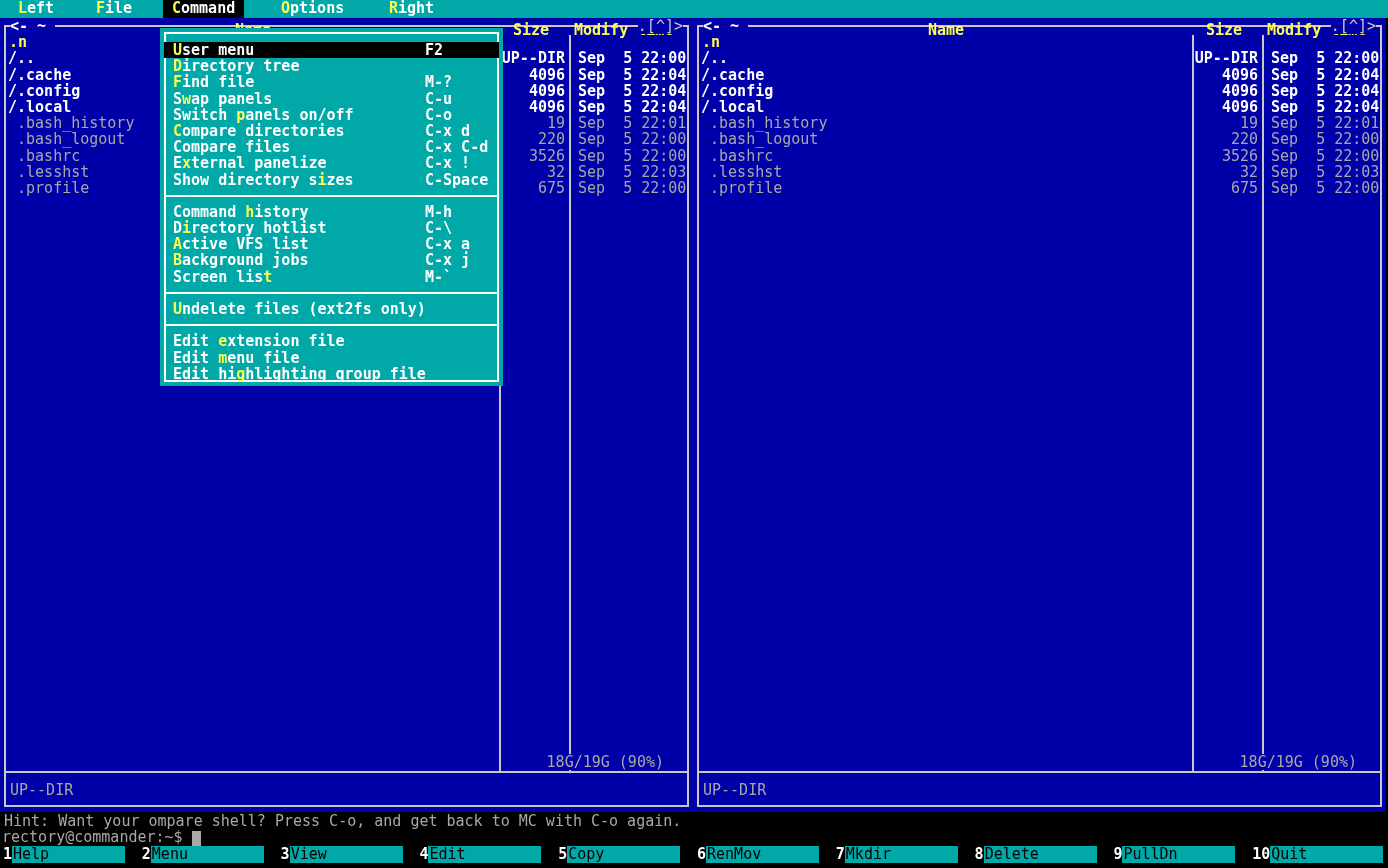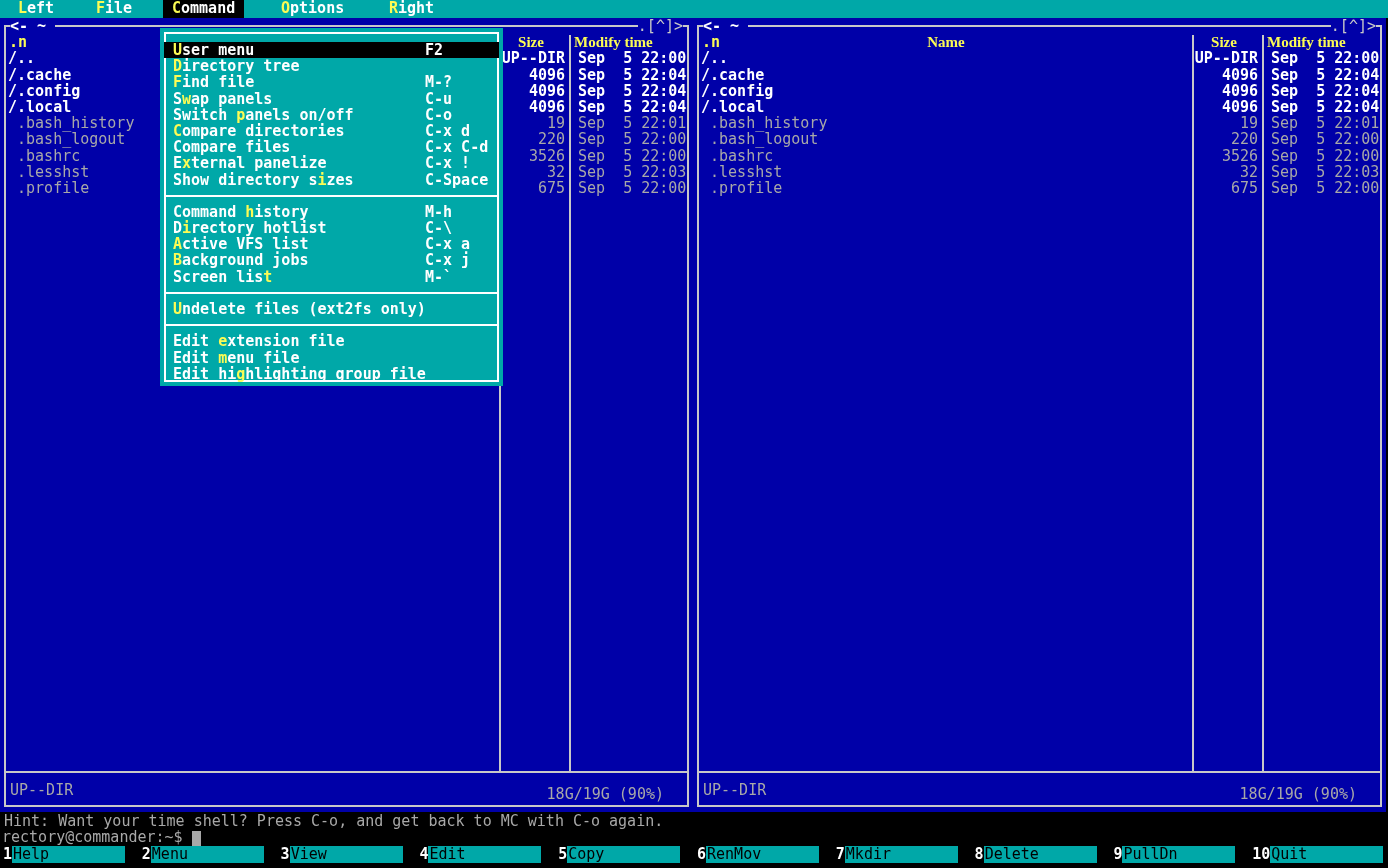--- a/index.html
+++ b/index.html
@@ -16,31 +16,31 @@
   .mb-item{position:absolute;top:0;height:18px;padding:0 9px;color:var(--white);font-weight:bold;cursor:default;}
   .mb-item .hot{color:var(--yellow);}
   .mb-item.selected{background:var(--black);}
   
   #workspace{position:absolute;left:0;top:18px;width:1386px;height:794px;background:var(--blue);}
   .panel{position:absolute;top:0;width:693px;height:794px;color:var(--white);}
   .panel .frame{position:absolute;left:4px;right:4px;top:7px;bottom:5px;border:2px solid var(--frame);}
   .panel .ptitle{position:absolute;top:0;left:10px;background:var(--blue);color:var(--white);font-weight:bold;z-index:2;}
   .panel .pcorner{position:absolute;top:0;right:10px;background:var(--blue);color:var(--frame);z-index:2;}
   .panel .sortind{position:absolute;top:16px;left:9px;color:var(--yellow);font-weight:bold;z-index:2;}
-  .panel .colhdr{position:absolute;top:16px;color:var(--yellow);font-weight:bold;z-index:1;font-family:Liberation Serif, serif;}
+  .panel .colhdr{position:absolute;top:4px;color:var(--yellow);font-weight:bold;z-index:1;}
   .panel .vdiv{position:absolute;top:17px;height:737px;width:2px;background:var(--frame);}
   .panel .filerow{position:absolute;left:4px;right:4px;height:16.2px;}
   .panel .filerow .fname{position:absolute;left:4px;}
   .panel .filerow .fsize{position:absolute;left:497px;width:64px;text-align:right;}
   .panel .filerow .fmtime{position:absolute;left:574px;}
   .panel .dir{color:var(--white);font-weight:bold;}
   .panel .reg{color:var(--gray);}
   .panel .hsep{position:absolute;left:4px;right:4px;top:753px;height:2px;background:var(--frame);}
   .panel .pstatus{position:absolute;left:10px;top:764px;color:var(--gray);}
-  .panel .pdisk{position:absolute;right:22px;top:768px;background:var(--blue);padding:0 7px;color:var(--gray);z-index:2;}
+  .panel .pdisk{position:absolute;right:22px;top:736px;background:var(--blue);padding:0 7px;color:var(--gray);z-index:2;}
   
   #dropdown{position:absolute;left:160px;top:28px;width:343px;height:358px;background:var(--teal);z-index:10;}
   #dropdown .dframe{position:absolute;left:4px;right:4px;top:4px;bottom:4px;border:2px solid var(--white);}
   #dd-items{position:absolute;left:4px;right:4px;top:6px;margin-top:8px;}
   .dd-row{position:relative;height:16.2px;color:var(--white);font-weight:bold;cursor:default;}
   .dd-row .lbl{margin-left:9px;}
   .dd-row .hot{color:var(--yellow);}
   .dd-row .sc{position:absolute;left:261px;top:0;}
   .dd-row.selected{background:var(--black);}
   .dd-sep{position:relative;height:16.2px;}
@@ -63,18 +63,18 @@
   <div id="workspace">
     <div class="panel" id="panel-left" style="left:0;"><div class="frame"></div><div class="ptitle"><span>&lt;- </span><span>~ </span></div><div class="pcorner">.[^]&gt;</div><div class="sortind">.n</div><div class="colhdr" style="left: 219px; width: 68px; text-align: center;">Name</div><div class="colhdr" style="left: 497px; width: 68px; text-align: center;">Size</div><div class="colhdr" style="left: 574px;">Modify time</div><div class="vdiv" style="left: 499px;"></div><div class="vdiv" style="left: 569px;"></div><div class="filerow dir" style="top: 32.4px;"><span class="fname">/..</span><span class="fsize">UP--DIR</span><span class="fmtime">Sep  5 22:00</span></div><div class="filerow dir" style="top: 48.6px;"><span class="fname">/.cache</span><span class="fsize">4096</span><span class="fmtime">Sep  5 22:04</span></div><div class="filerow dir" style="top: 64.8px;"><span class="fname">/.config</span><span class="fsize">4096</span><span class="fmtime">Sep  5 22:04</span></div><div class="filerow dir" style="top: 81px;"><span class="fname">/.local</span><span class="fsize">4096</span><span class="fmtime">Sep  5 22:04</span></div><div class="filerow reg" style="top: 97.2px;"><span class="fname"> .bash_history</span><span class="fsize">19</span><span class="fmtime">Sep  5 22:01</span></div><div class="filerow reg" style="top: 113.4px;"><span class="fname"> .bash_logout</span><span class="fsize">220</span><span class="fmtime">Sep  5 22:00</span></div><div class="filerow reg" style="top: 129.6px;"><span class="fname"> .bashrc</span><span class="fsize">3526</span><span class="fmtime">Sep  5 22:00</span></div><div class="filerow reg" style="top: 145.8px;"><span class="fname"> .lesshst</span><span class="fsize">32</span><span class="fmtime">Sep  5 22:03</span></div><div class="filerow reg" style="top: 162px;"><span class="fname"> .profile</span><span class="fsize">675</span><span class="fmtime">Sep  5 22:00</span></div><div class="hsep"></div><div class="pstatus">UP--DIR</div><div class="pdisk">18G/19G (90%)</div></div>
     <div class="panel" id="panel-right" style="left:693px;"><div class="frame"></div><div class="ptitle"><span>&lt;- </span><span>~ </span></div><div class="pcorner">.[^]&gt;</div><div class="sortind">.n</div><div class="colhdr" style="left: 219px; width: 68px; text-align: center;">Name</div><div class="colhdr" style="left: 497px; width: 68px; text-align: center;">Size</div><div class="colhdr" style="left: 574px;">Modify time</div><div class="vdiv" style="left: 499px;"></div><div class="vdiv" style="left: 569px;"></div><div class="filerow dir" style="top: 32.4px;"><span class="fname">/..</span><span class="fsize">UP--DIR</span><span class="fmtime">Sep  5 22:00</span></div><div class="filerow dir" style="top: 48.6px;"><span class="fname">/.cache</span><span class="fsize">4096</span><span class="fmtime">Sep  5 22:04</span></div><div class="filerow dir" style="top: 64.8px;"><span class="fname">/.config</span><span class="fsize">4096</span><span class="fmtime">Sep  5 22:04</span></div><div class="filerow dir" style="top: 81px;"><span class="fname">/.local</span><span class="fsize">4096</span><span class="fmtime">Sep  5 22:04</span></div><div class="filerow reg" style="top: 97.2px;"><span class="fname"> .bash_history</span><span class="fsize">19</span><span class="fmtime">Sep  5 22:01</span></div><div class="filerow reg" style="top: 113.4px;"><span class="fname"> .bash_logout</span><span class="fsize">220</span><span class="fmtime">Sep  5 22:00</span></div><div class="filerow reg" style="top: 129.6px;"><span class="fname"> .bashrc</span><span class="fsize">3526</span><span class="fmtime">Sep  5 22:00</span></div><div class="filerow reg" style="top: 145.8px;"><span class="fname"> .lesshst</span><span class="fsize">32</span><span class="fmtime">Sep  5 22:03</span></div><div class="filerow reg" style="top: 162px;"><span class="fname"> .profile</span><span class="fsize">675</span><span class="fmtime">Sep  5 22:00</span></div><div class="hsep"></div><div class="pstatus">UP--DIR</div><div class="pdisk">18G/19G (90%)</div></div>
   </div>
 
   <div id="dropdown">
     <div class="dframe"></div>
     <div id="dd-items"><div class="dd-row selected"><span class="lbl"><span class="hot">U</span>ser menu</span><span class="sc">F2</span></div><div class="dd-row"><span class="lbl"><span class="hot">D</span>irectory tree</span></div><div class="dd-row"><span class="lbl"><span class="hot">F</span>ind file</span><span class="sc">M-?</span></div><div class="dd-row"><span class="lbl">S<span class="hot">w</span>ap panels</span><span class="sc">C-u</span></div><div class="dd-row"><span class="lbl">Switch <span class="hot">p</span>anels on/off</span><span class="sc">C-o</span></div><div class="dd-row"><span class="lbl"><span class="hot">C</span>ompare directories</span><span class="sc">C-x d</span></div><div class="dd-row"><span class="lbl">Compare files</span><span class="sc">C-x C-d</span></div><div class="dd-row"><span class="lbl">E<span class="hot">x</span>ternal panelize</span><span class="sc">C-x !</span></div><div class="dd-row"><span class="lbl">Show directory s<span class="hot">i</span>zes</span><span class="sc">C-Space</span></div><div class="dd-sep"></div><div class="dd-row"><span class="lbl">Command <span class="hot">h</span>istory</span><span class="sc">M-h</span></div><div class="dd-row"><span class="lbl">D<span class="hot">i</span>rectory hotlist</span><span class="sc">C-\</span></div><div class="dd-row"><span class="lbl"><span class="hot">A</span>ctive VFS list</span><span class="sc">C-x a</span></div><div class="dd-row"><span class="lbl"><span class="hot">B</span>ackground jobs</span><span class="sc">C-x j</span></div><div class="dd-row"><span class="lbl">Screen lis<span class="hot">t</span></span><span class="sc">M-`</span></div><div class="dd-sep"></div><div class="dd-row"><span class="lbl"><span class="hot">U</span>ndelete files (ext2fs only)</span></div><div class="dd-sep"></div><div class="dd-row"><span class="lbl">Edit <span class="hot">e</span>xtension file</span></div><div class="dd-row"><span class="lbl">Edit <span class="hot">m</span>enu file</span></div><div class="dd-row"><span class="lbl">Edit hi<span class="hot">g</span>hlighting group file</span></div></div>
   </div>
 
-  <div id="hintline">Hint: Want your time shell? Press C-o, and get back to MC with C-o again.</div>
+  <div id="hintline">Hint: Want your ompare shell? Press C-o, and get back to MC with C-o again.</div>
 
   <div id="promptline"><span>rectory@commander:~$</span><span id="cursor"></span></div>
 
   <div id="fkeybar"><div class="fkey" style="left: 0px;"><span class="num">1</span><span class="flabel">Help</span></div><div class="fkey" style="left: 138.8px;"><span class="num">2</span><span class="flabel">Menu</span></div><div class="fkey" style="left: 277.6px;"><span class="num">3</span><span class="flabel">View</span></div><div class="fkey" style="left: 416.4px;"><span class="num">4</span><span class="flabel">Edit</span></div><div class="fkey" style="left: 555.2px;"><span class="num">5</span><span class="flabel">Copy</span></div><div class="fkey" style="left: 694px;"><span class="num">6</span><span class="flabel">RenMov</span></div><div class="fkey" style="left: 832.8px;"><span class="num">7</span><span class="flabel">Mkdir</span></div><div class="fkey" style="left: 971.6px;"><span class="num">8</span><span class="flabel">Delete</span></div><div class="fkey" style="left: 1110.4px;"><span class="num">9</span><span class="flabel">PullDn</span></div><div class="fkey" style="left: 1249.2px;"><span class="num">10</span><span class="flabel">Quit</span></div></div>
 </div>
 
 </body></html>

